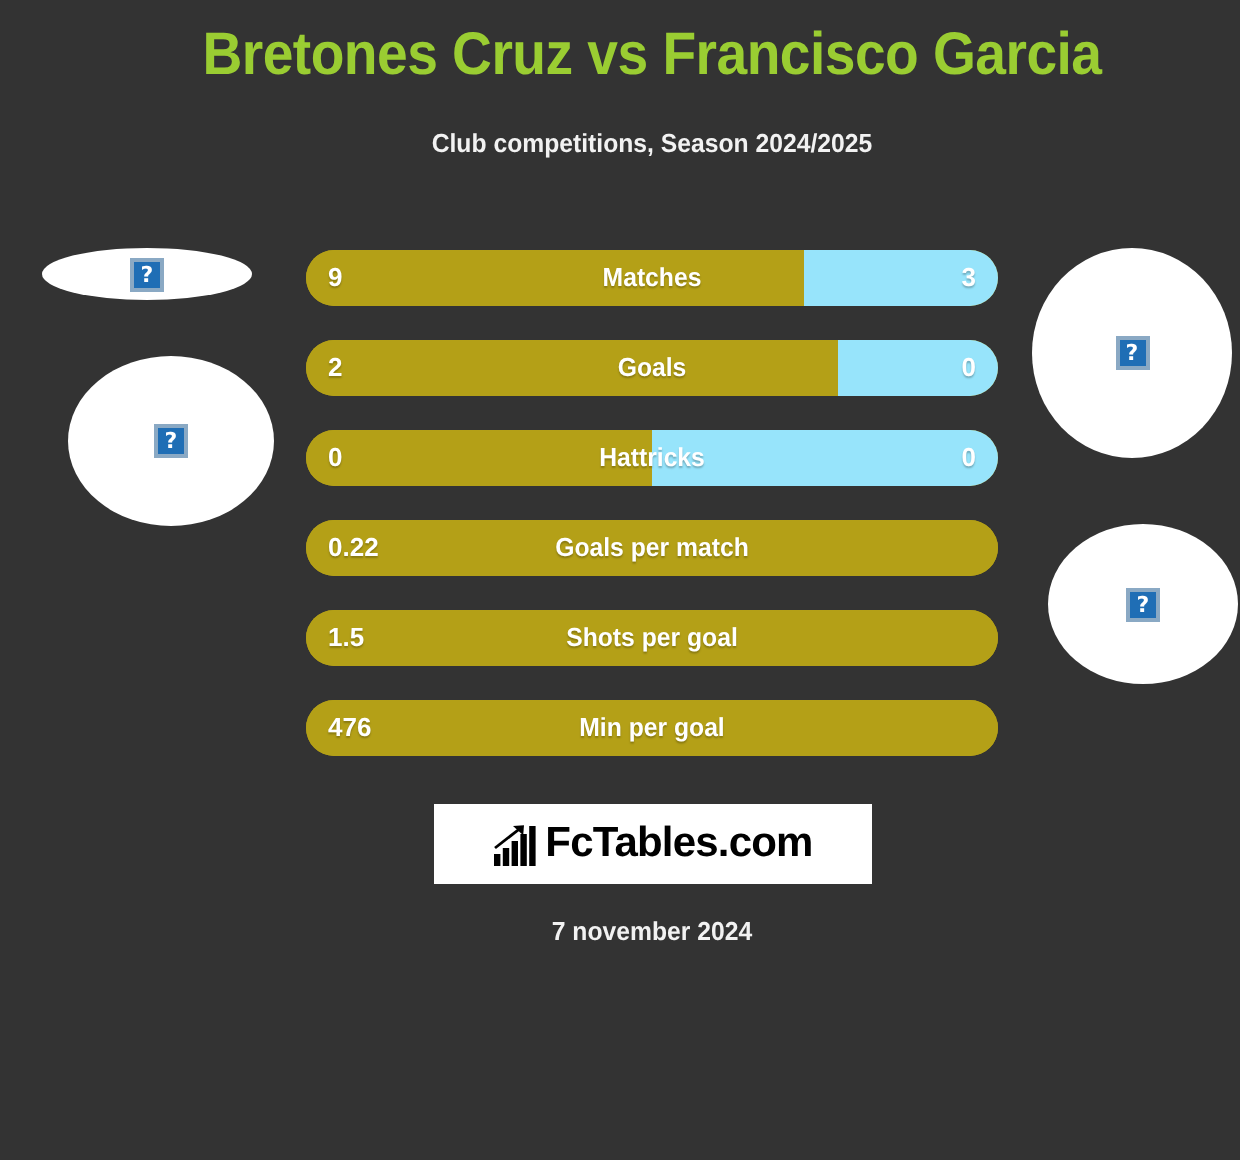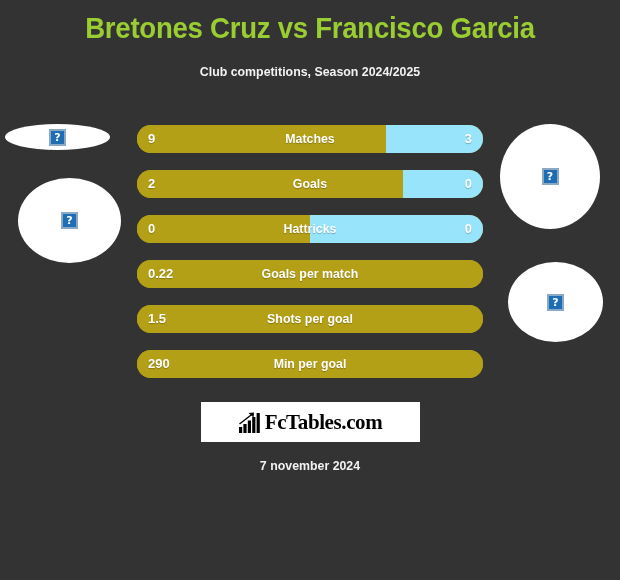--- a/index.html
+++ b/index.html
@@ -12,20 +12,21 @@
     background: #333333;
     font-family: "Liberation Sans", sans-serif;
     overflow: hidden;
     position: relative;
   }
 
   .stage {
     position: relative;
     width: 563px;
     height: 580px;
+    margin-left: 16px;
   }
 
   
   .title {
     position: absolute;
     top: 10px;
     left: 0;
     width: 620px;
     text-align: center;
     color: #9acd32;
@@ -181,21 +182,21 @@
     width: 22px;
     height: 21px;
     display: block;
   }
   .logo-text {
     color: #000000;
     font-size: 21px;
     font-weight: bold;
     letter-spacing: -0.4px;
     line-height: 24px;
-    font-family: Liberation Serif, serif;
+    font-family: Liberation Sans, sans-serif;
   }
 
   
   .date {
     position: absolute;
     top: 457px;
     left: 0;
     width: 620px;
     text-align: center;
     color: #f2f2f2;
@@ -259,21 +260,21 @@
       <div class="bar-row">
         <div class="bar-fill-left" style="width: 100%;"></div>
         <div class="bar-fill-right" style="width: 0%;"></div>
         <div class="bar-val home">1.5</div>
         <div class="bar-label">Shots per goal</div>
         <div class="bar-val away"></div>
       </div>
       <div class="bar-row">
         <div class="bar-fill-left" style="width: 100%;"></div>
         <div class="bar-fill-right" style="width: 0%;"></div>
-        <div class="bar-val home">290</div>
+        <div class="bar-val home">476</div>
         <div class="bar-label">Min per goal</div>
         <div class="bar-val away"></div>
       </div>
     </div>
 
   <div class="logo-box">
     <svg class="logo-icon" viewBox="0 0 22 21">
       <rect x="0" y="15" width="3.2" height="6" fill="#000"></rect>
       <rect x="4.4" y="12" width="3.2" height="9" fill="#000"></rect>
       <rect x="8.8" y="8.5" width="3.2" height="12.5" fill="#000"></rect>

